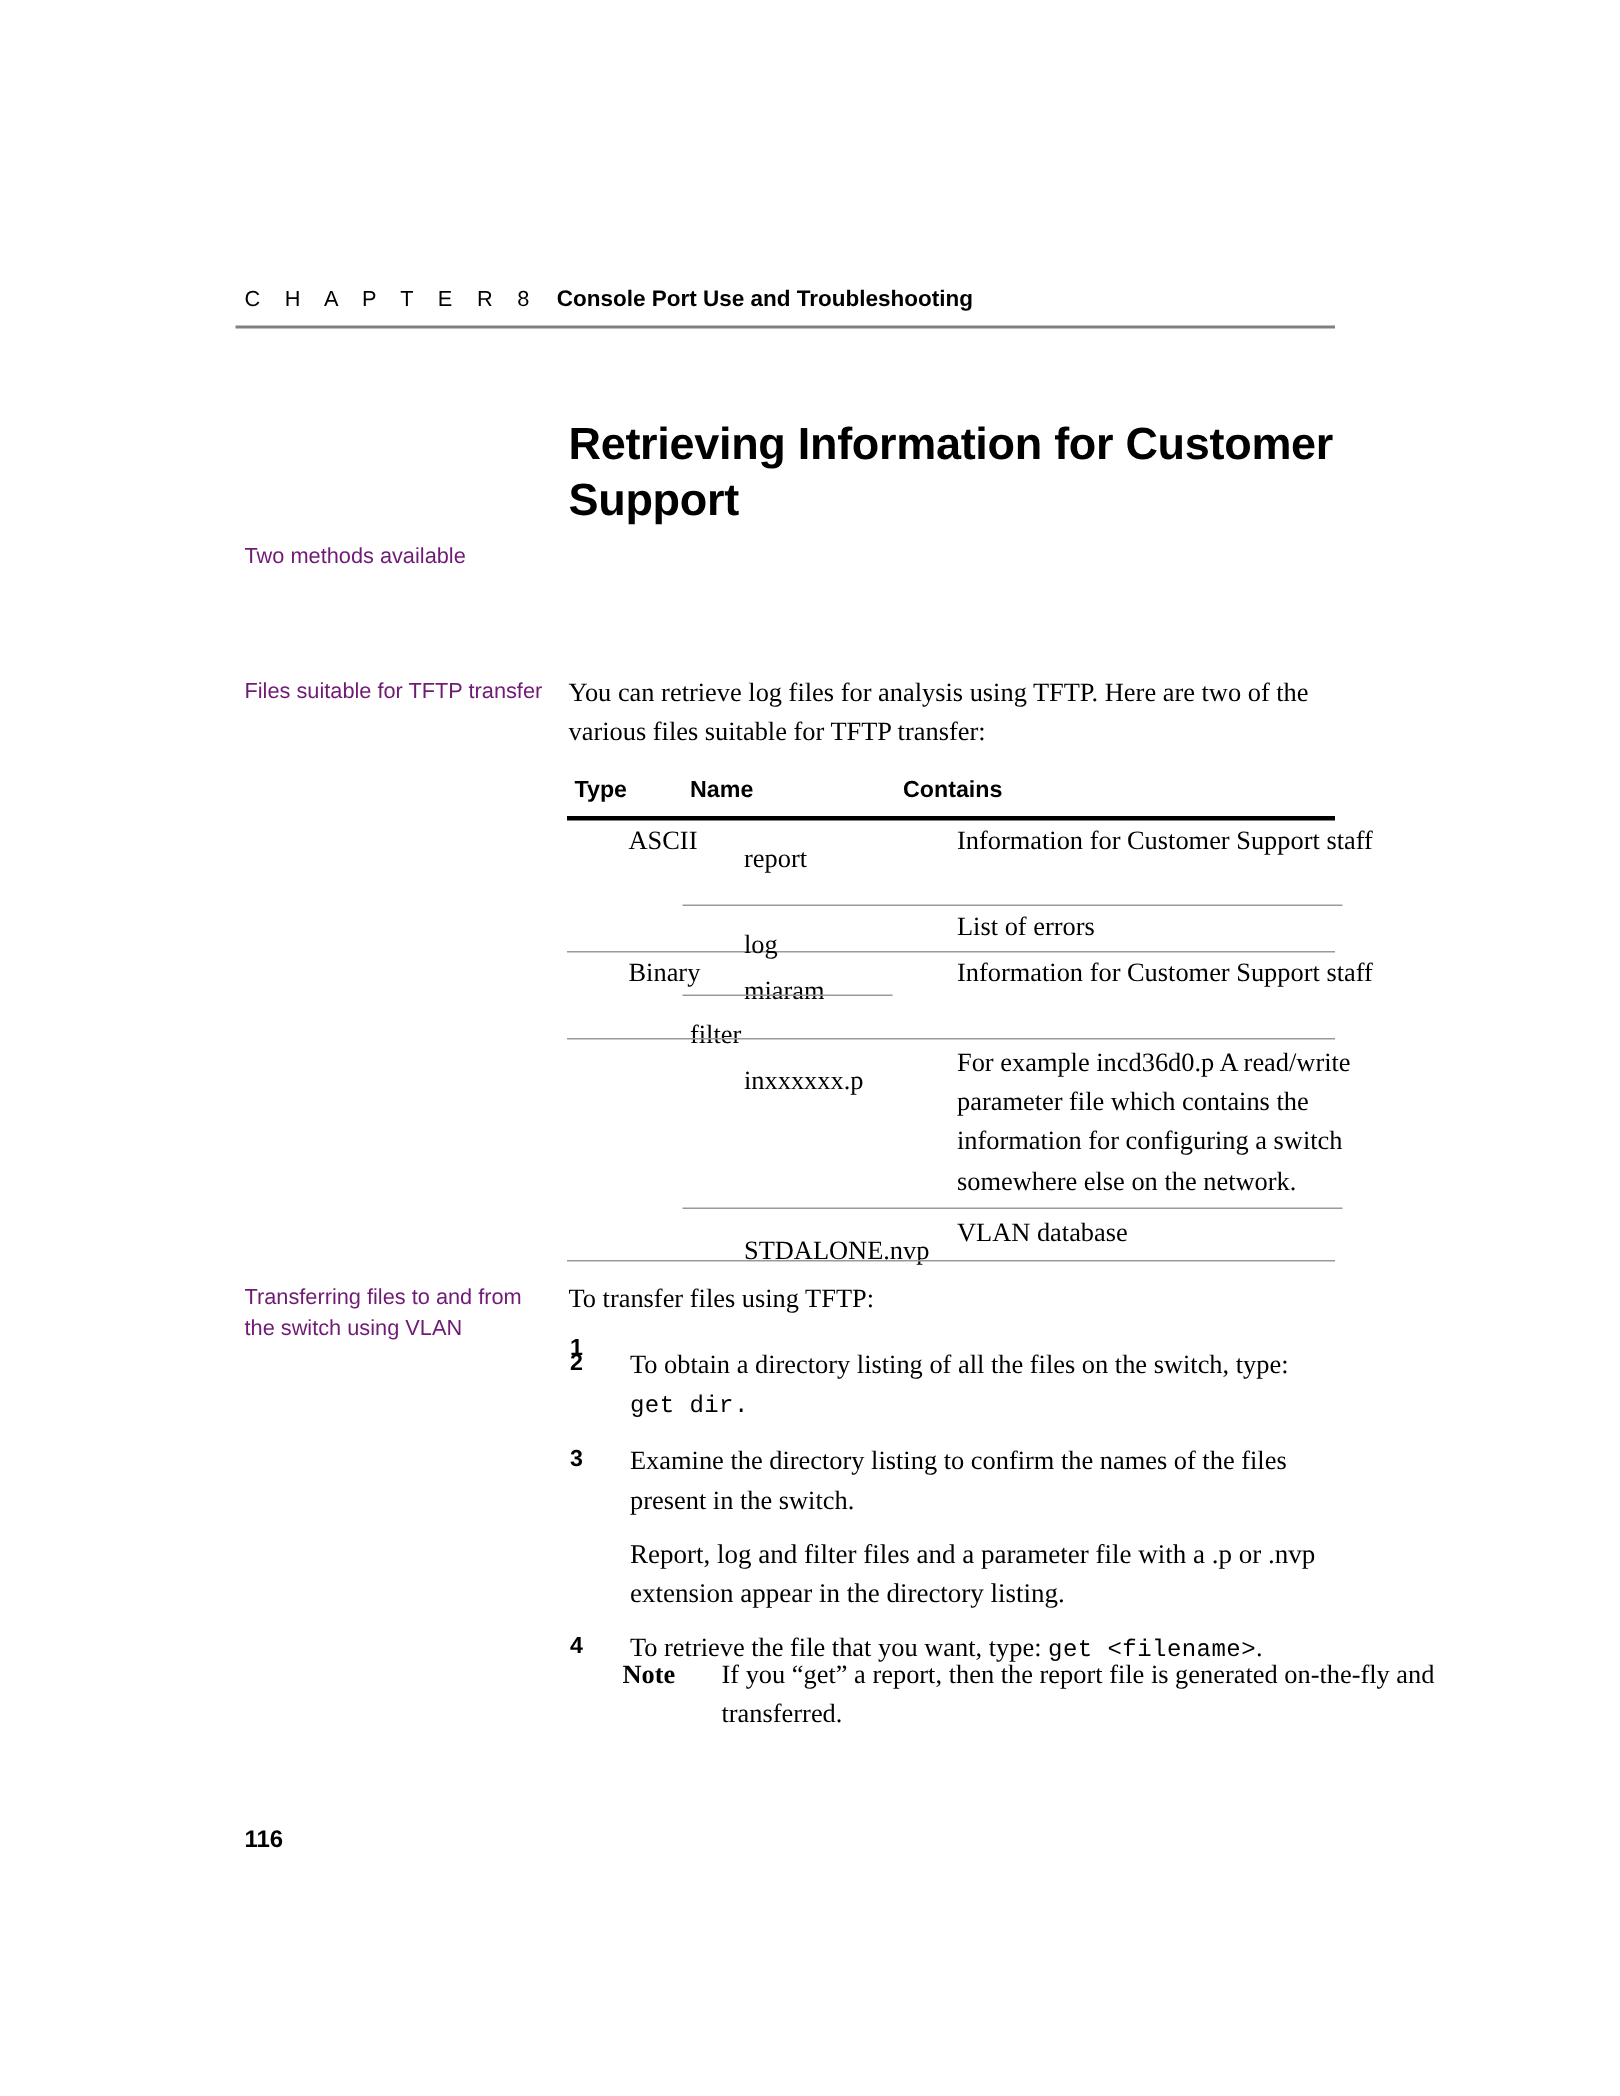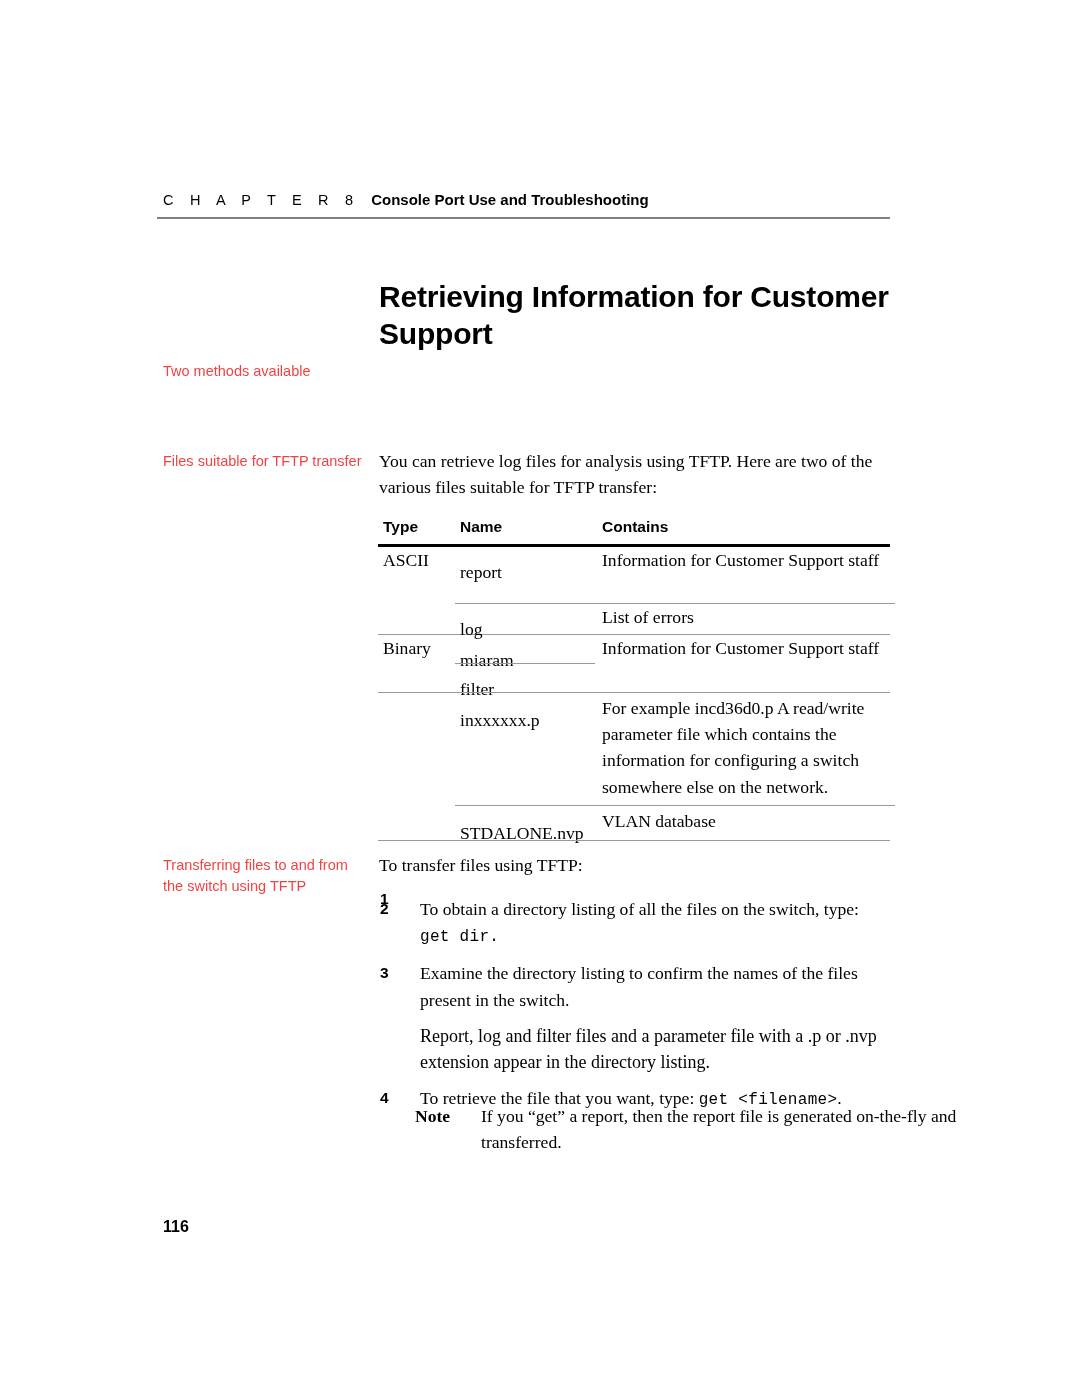--- a/index.html
+++ b/index.html
@@ -67,21 +67,21 @@
   }
 
   
   .margin-note {
     position: absolute;
     left: 163px;
     width: 200px;
     font-family: "Liberation Sans", sans-serif;
     font-size: 14.5px;
     line-height: 21px;
-    color: #ef4444;
+    color: #701a75;
   }
   .mn-1 { top: 361px; }
   .mn-2 { top: 451px; }
   .mn-3 { top: 855px; }
 
   
   .body-block {
     position: absolute;
     left: 379px;
     width: 512px;
@@ -142,21 +142,21 @@
     line-height: 26.2px;
   }
   .ft-row .c-type  { position: absolute; left: 5px;   top: 0; width: 72px; }
   .ft-row .c-name  { position: absolute; left: 82px;  top: 12px; width: 140px; }
   .ft-row .c-cont  { position: absolute; left: 224px; top: 0; width: 288px; }
 
   .row-h1 { height: 26px; }
   .row-h2 { height: 52px; }
   .row-h4 { height: 104px; }
 
-  .pad-top-4 { padding-top: 4px; }
+  .pad-top-4 { padding-top: 4px; margin-left: 36px; }
 
   
   .steps {
     position: absolute;
     left: 379px;
     top: 886px;
     width: 512px;
   }
   .step {
     position: relative;
@@ -278,21 +278,21 @@
 
     <div class="ft-row row-h1 pad-top-4" style="top:-20px;">
       <span class="c-type"></span>
       <span class="c-name">STDALONE.nvp</span>
       <span class="c-cont">VLAN database</span>
     </div>
     <div class="rule-thin-full" style="position:relative; top:-18px;"></div>
 
   </div>
 
-  <div class="margin-note mn-3">Transferring files to and from the switch using TFTP</div>
+  <div class="margin-note mn-3">Transferring files to and from the switch using VLAN</div>
   <div class="body-block bb-3">To transfer files using TFTP:</div>
 
   <div class="steps">
 
     <div class="step">
       <span class="step-num">1</span>
     </div>
 
     <div class="step">
       <span class="step-num">2</span>

